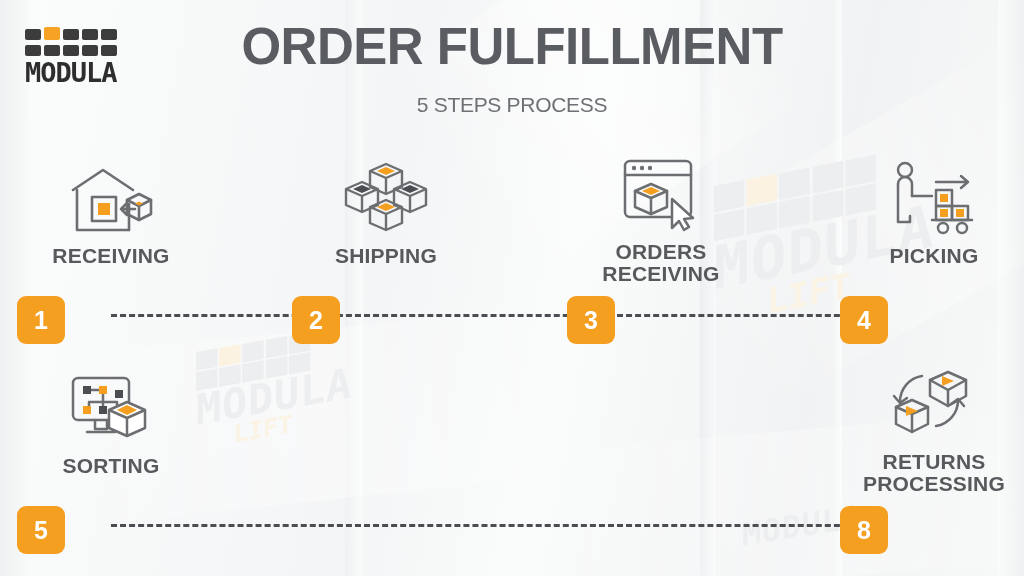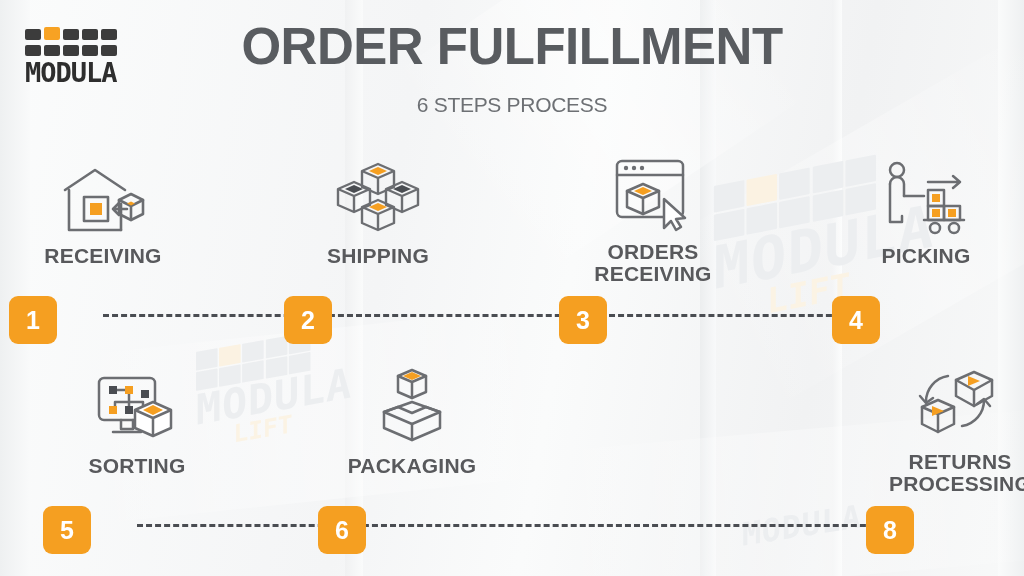--- a/index.html
+++ b/index.html
@@ -55,23 +55,23 @@
   .logo-cell{width:16px;height:11px;background:#3c3c3c;border-radius:2px;}
   .logo-cell.orange{background:#f7a223;height:13px;}
   .logo-word{font-family:"DejaVu Sans Mono",monospace;font-weight:700;font-size:27px;color:#2e2e2e;letter-spacing:-1px;line-height:1;margin-top:3px;}
 
   .title{position:absolute;left:0;right:0;top:17px;text-align:center;
     font-size:51px;font-weight:700;color:#595c60;letter-spacing:-.5px;}
   .subtitle{position:absolute;left:0;right:0;top:93px;text-align:center;
     font-size:21px;font-weight:400;color:#6d7074;letter-spacing:-.3px;}
 
   
-  .row{position:absolute;left:8px;width:936px;height:200px;}
+  .row{position:absolute;left:16px;width:936px;height:200px;}
   .row-1{top:148px;}
-  .row-2{top:358px;margin-left:34px;}
+  .row-2{top:358px;}
 
   .track{position:absolute;left:95px;right:85px;height:2px;top:166px;
          border-top:3px dashed #4a4d52;}
   .row-2 .track{top:166px;}
 
   .step{position:absolute;width:230px;text-align:center;}
   .step .icon-wrap{height:88px;display:flex;align-items:flex-end;justify-content:center;}
   .step .label{margin-top:9px;font-size:21px;font-weight:700;color:#58595c;
                letter-spacing:.2px;line-height:1.05;white-space:pre-line;}
   .step .badge{position:absolute;left:50%;margin-left:-94px;width:48px;height:48px;
@@ -161,21 +161,21 @@
         <div class="logo-cell"></div>
         <div class="logo-cell"></div>
         <div class="logo-cell"></div>
         <div class="logo-cell"></div>
       </div>
     </div>
     <div class="logo-word">MODULA</div>
   </div>
 
   <div class="title">ORDER FULFILLMENT</div>
-  <div class="subtitle">6 STEPS PROCESS</div>
+  <div class="subtitle">5 STEPS PROCESS</div>
 </div>
 
 <div class="row row-1">
   <div class="track"></div>
 
   <div class="step s1">
     <div class="icon-wrap">
       <svg width="92" height="72" viewBox="0 0 92 72">
         <g fill="none" stroke="#6c6e72" stroke-width="2.6" stroke-linejoin="round" stroke-linecap="round">
           <path d="M8 26 L38 6 L68 26"></path>
@@ -295,40 +295,20 @@
         <g fill="none" stroke="#6c6e72" stroke-width="2.5" stroke-linejoin="round">
           <path d="M44 36 L62 44 L80 36 M62 44 L62 62"></path>
         </g>
         <path d="M52 36 L62 31 L72 36 L62 41 Z" fill="#f59f21"></path>
       </svg>
     </div>
     <div class="label">SORTING</div>
     <div class="badge">5</div>
   </div>
 
-  <div class="step s2">
-    <div class="icon-wrap">
-      <svg width="96" height="78" viewBox="0 0 96 78">
-        <g fill="none" stroke="#6c6e72" stroke-width="2.5" stroke-linejoin="round" stroke-linecap="round">
-
-          <path d="M48 2 L62 8 L62 24 L48 30 L34 24 L34 8 Z"></path>
-          <path d="M34 8 L48 14 L62 8 M48 14 L48 30"></path>
-
-          <path d="M48 34 L20 44 L48 56 L76 44 Z"></path>
-          <path d="M20 44 L20 60 L48 72 L76 60 L76 44"></path>
-          <path d="M48 56 L48 72"></path>
-          <path d="M34 39 L48 45 L62 39"></path>
-          <path d="M20 44 L34 39 M76 44 L62 39"></path>
-        </g>
-        <path d="M39 8 L48 4 L57 8 L48 12 Z" fill="#f59f21"></path>
-      </svg>
-    </div>
-    <div class="label">PACKAGING</div>
-    <div class="badge">6</div>
-  </div>
 
 
   <div class="step s4 tall">
     <div class="icon-wrap">
       <svg width="96" height="78" viewBox="0 0 96 78">
         <g fill="none" stroke="#6c6e72" stroke-width="2.5" stroke-linejoin="round" stroke-linecap="round">
 
           <path d="M62 8 L44 16 L62 26 L80 16 Z"></path>
           <path d="M44 16 L44 32 L62 42 L80 32 L80 16"></path>
           <path d="M62 26 L62 42"></path>

